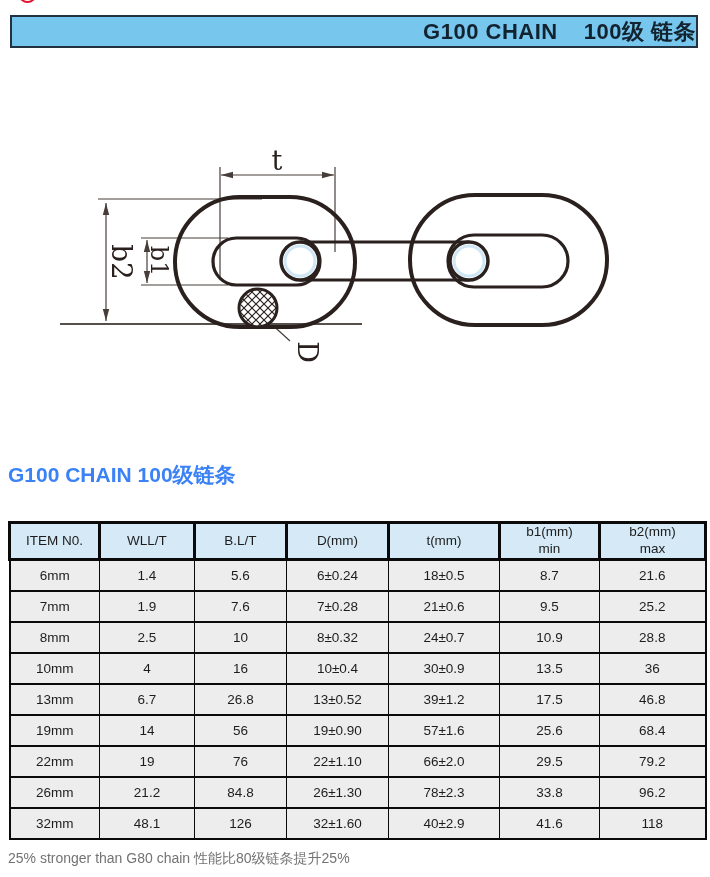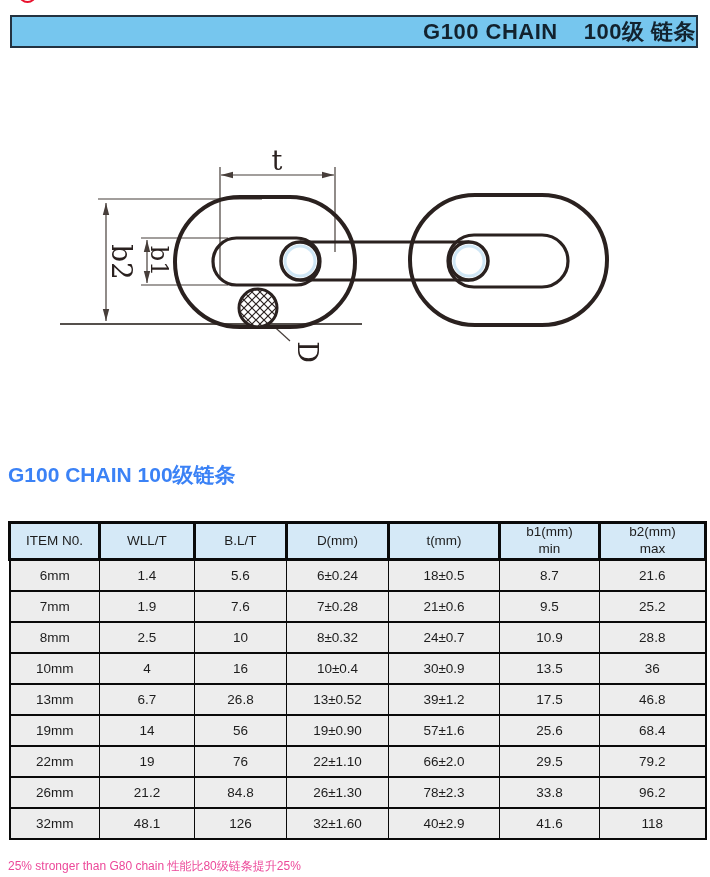--- a/index.html
+++ b/index.html
@@ -42,23 +42,22 @@
     font-size:13.5px; font-weight:normal; color:#1d1d1d;
     height:34px; padding:0 2px; text-align:center; line-height:1.25;
   }
   .spec-table th span { display:block; }
   .spec-table td {
     background:#ededed; border:1.5px solid #0a0a0a; border-top-width:2px;
     font-size:13.5px; color:#1d1d1d; text-align:center; height:29px; padding:0 2px;
   }
   
   .footnote {
-    position:absolute; left:8px; top:850px; font-size:12px; color:#ec4899;
+    position:absolute; left:8px; top:850px; font-size:14px; color:#737373;
     white-space:nowrap;
-    margin-top:8px;
   }
 </style>
 </head>
 <body>
 
 <div class="page">
 
   <div class="logo-frag"></div>
 
   <div class="banner">

